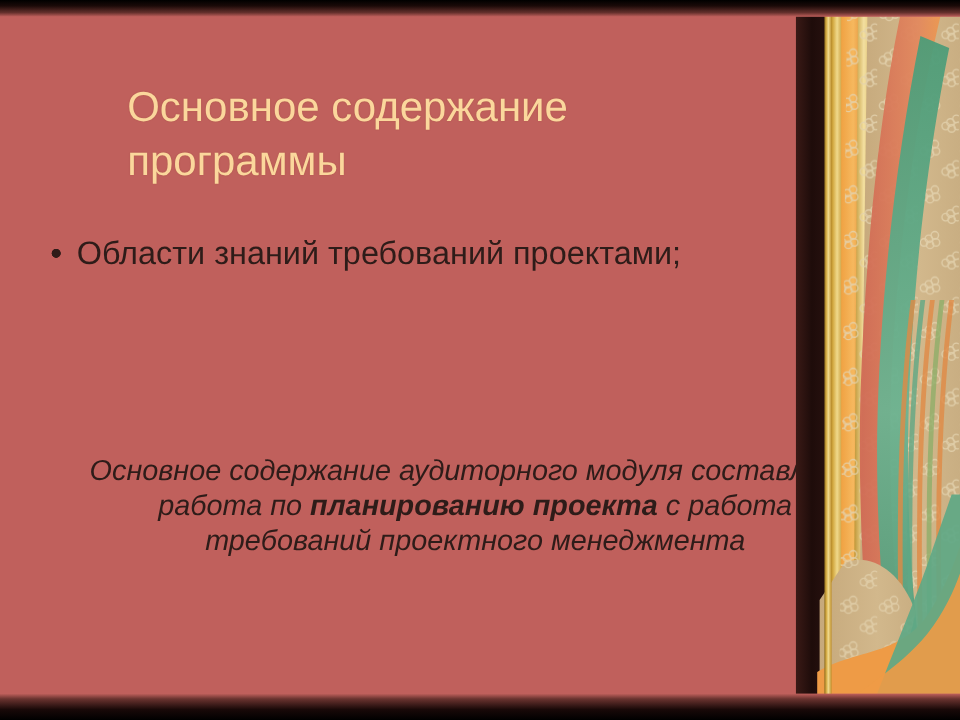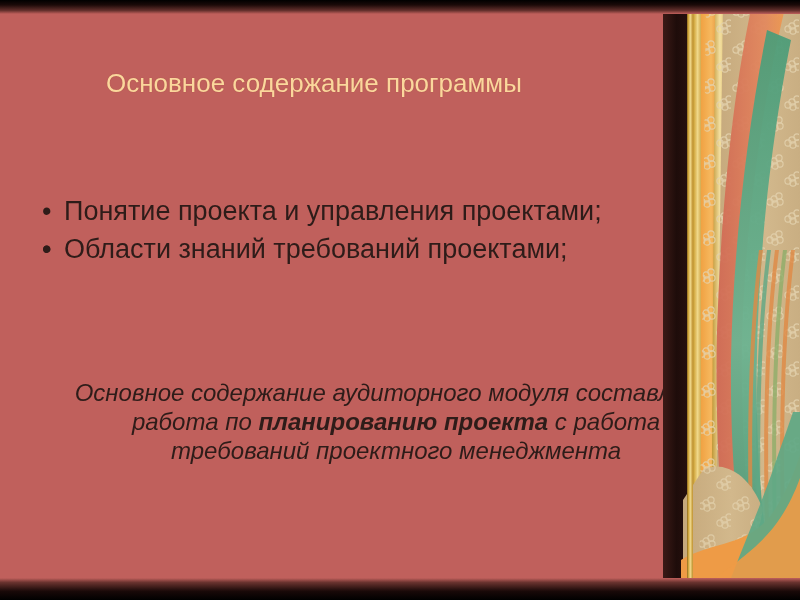--- a/index.html
+++ b/index.html
@@ -46,21 +46,21 @@
   }
   .art-svg { display:block; width:137px; height:600px; }
 
   
   .title {
     position: absolute;
     left: 106px;
     top: 44px;
     width: 520px;
     color: #FBD79C;
-    font-size: 26px;
+    font-size: 35px;
     line-height: 45px;
     font-weight: normal;
     letter-spacing: 0px;
     z-index: 3;
     text-shadow: 0 0 1px rgba(120,60,30,.35);
   }
 
   .bullets {
     position: absolute;
     left: 40px;
@@ -204,21 +204,20 @@
 
       <rect x="24" y="0" width="6" height="600" fill="url(#goldGrad)"></rect>
     </svg>
   </div>
 
   <h1 class="title">Основное содержание программы</h1>
 
   <ul class="bullets">
     <li>
       <span class="bullet-dot">•</span>
-      <span>Понятие проекта и управления проектами;</span>
     </li>
     <li>
       <span class="bullet-dot">•</span>
     </li>
     <li>
       <span class="bullet-dot">•</span>
       <span>Области знаний требований проектами;</span>
     </li>
   </ul>
 

